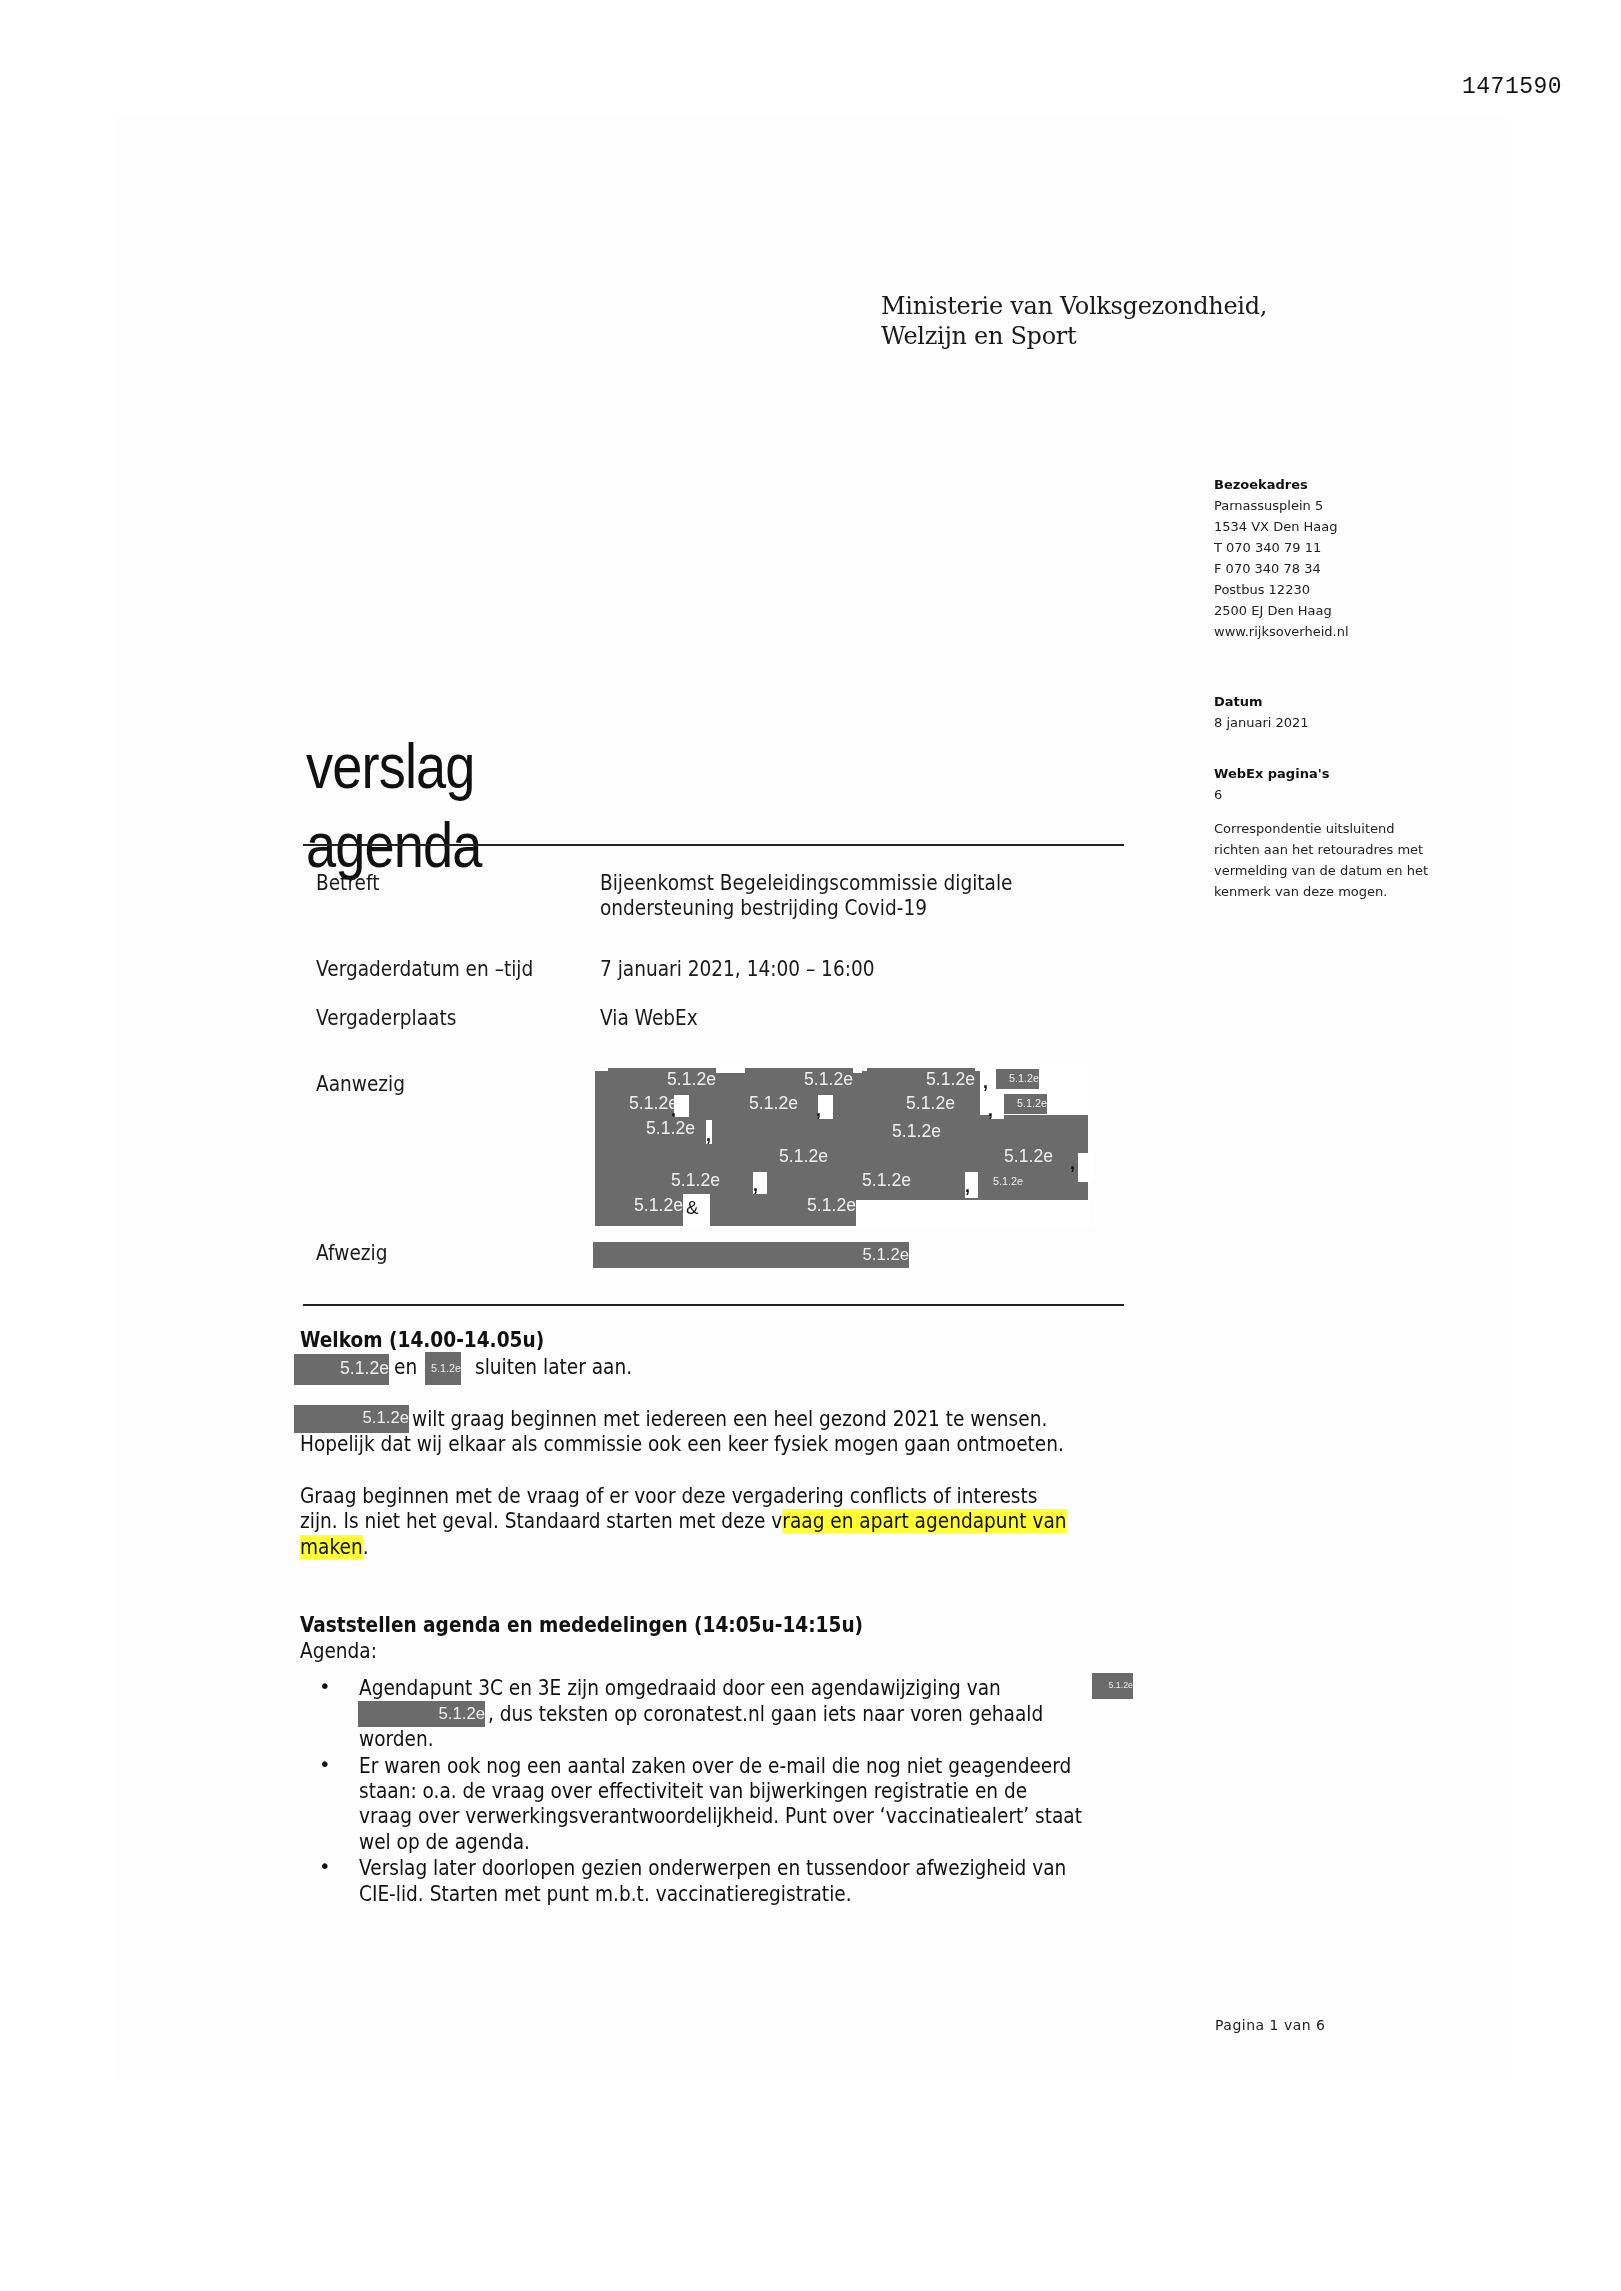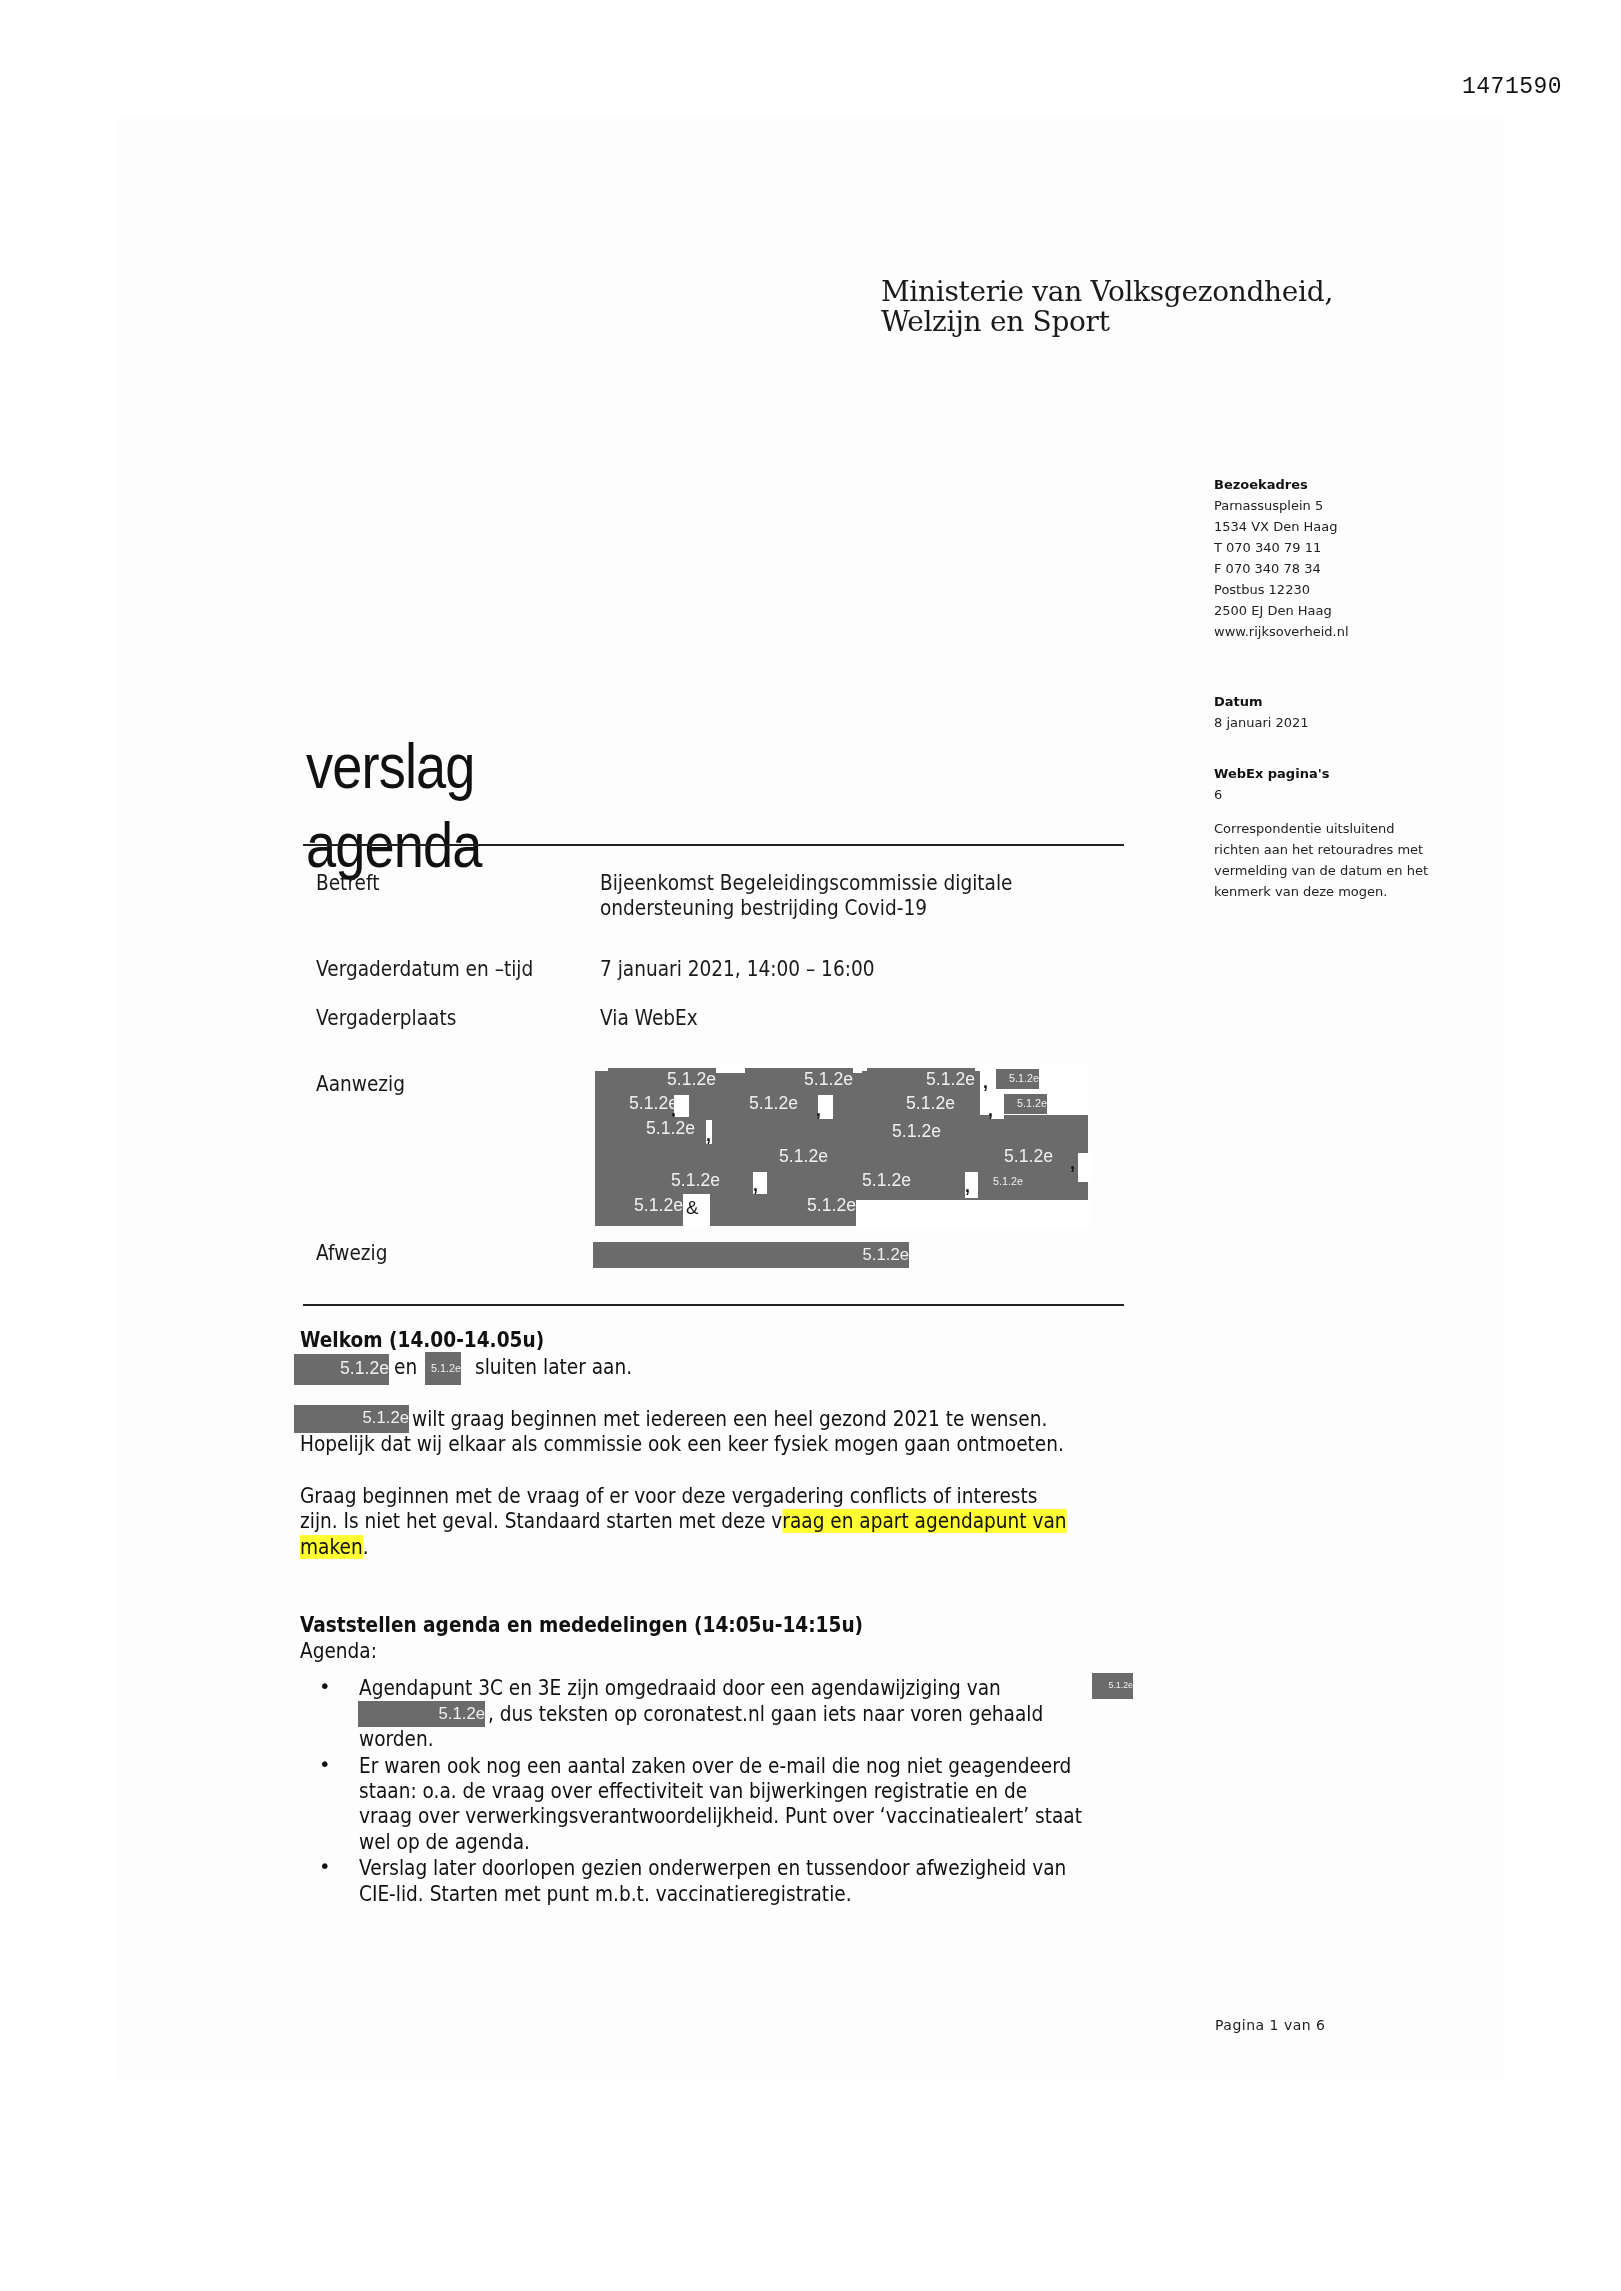--- a/index.html
+++ b/index.html
@@ -1,21 +1,21 @@
 <!DOCTYPE html>
 <html><head>
 <meta charset="utf-8">
 <style>
   html, body { margin: 0; padding: 0; background: #ffffff; }
   body { width: 1621px; height: 2292px; position: relative; overflow: hidden;
          font-family: "DejaVu Sans", sans-serif; color: #111; }
   .scan { position: absolute; left: 116px; top: 116px; width: 1389px; height: 1964px; background: #fdfdfd; }
   .abs { position: absolute; }
   .docnum { left: 1414px; top: 74px; font-family: Liberation Mono, monospace; font-size: 23px; color: #111; letter-spacing: 0.5px; margin-left: 48px; }
-  .ministry { left: 881px; top: 277px; font-family: "DejaVu Serif", serif; font-size: 28px; line-height: 30px; color: #1a1a1a; letter-spacing: -0.3px; }
+  .ministry { left: 881px; top: 291px; font-family: "DejaVu Serif", serif; font-size: 24px; line-height: 30px; color: #1a1a1a; letter-spacing: -0.3px; }
   .sidecol { left: 1214px; font-family: "DejaVu Sans", sans-serif; font-size: 13px; line-height: 21px; color: #222; }
   .sidecol .h { font-weight: bold; color: #111; }
   .title { left: 306px; font-family: "Liberation Sans", sans-serif; font-size: 63px; line-height: 63px; color: #111; transform: scaleX(0.86); transform-origin: left top; letter-spacing: -1px; }
   .hr { position: absolute; left: 303px; width: 821px; height: 2px; background: #222; }
   .lbl, .val { font-family: "DejaVu Sans", sans-serif; font-size: 20.6px; line-height: 24.5px; color: #1a1a1a; transform: scaleX(0.9); transform-origin: left top; }
   .lbl { left: 316px; }
   .val { left: 600px; }
   .red { position: absolute; background: #6b6b6b; color: #f0f0f0; font-family: "Liberation Sans", sans-serif; text-align: right; white-space: nowrap; }
   .red.lg { font-size: 17.6px; line-height: 23.5px; }
   .red.sm { font-size: 10.8px; line-height: 19.6px; }

